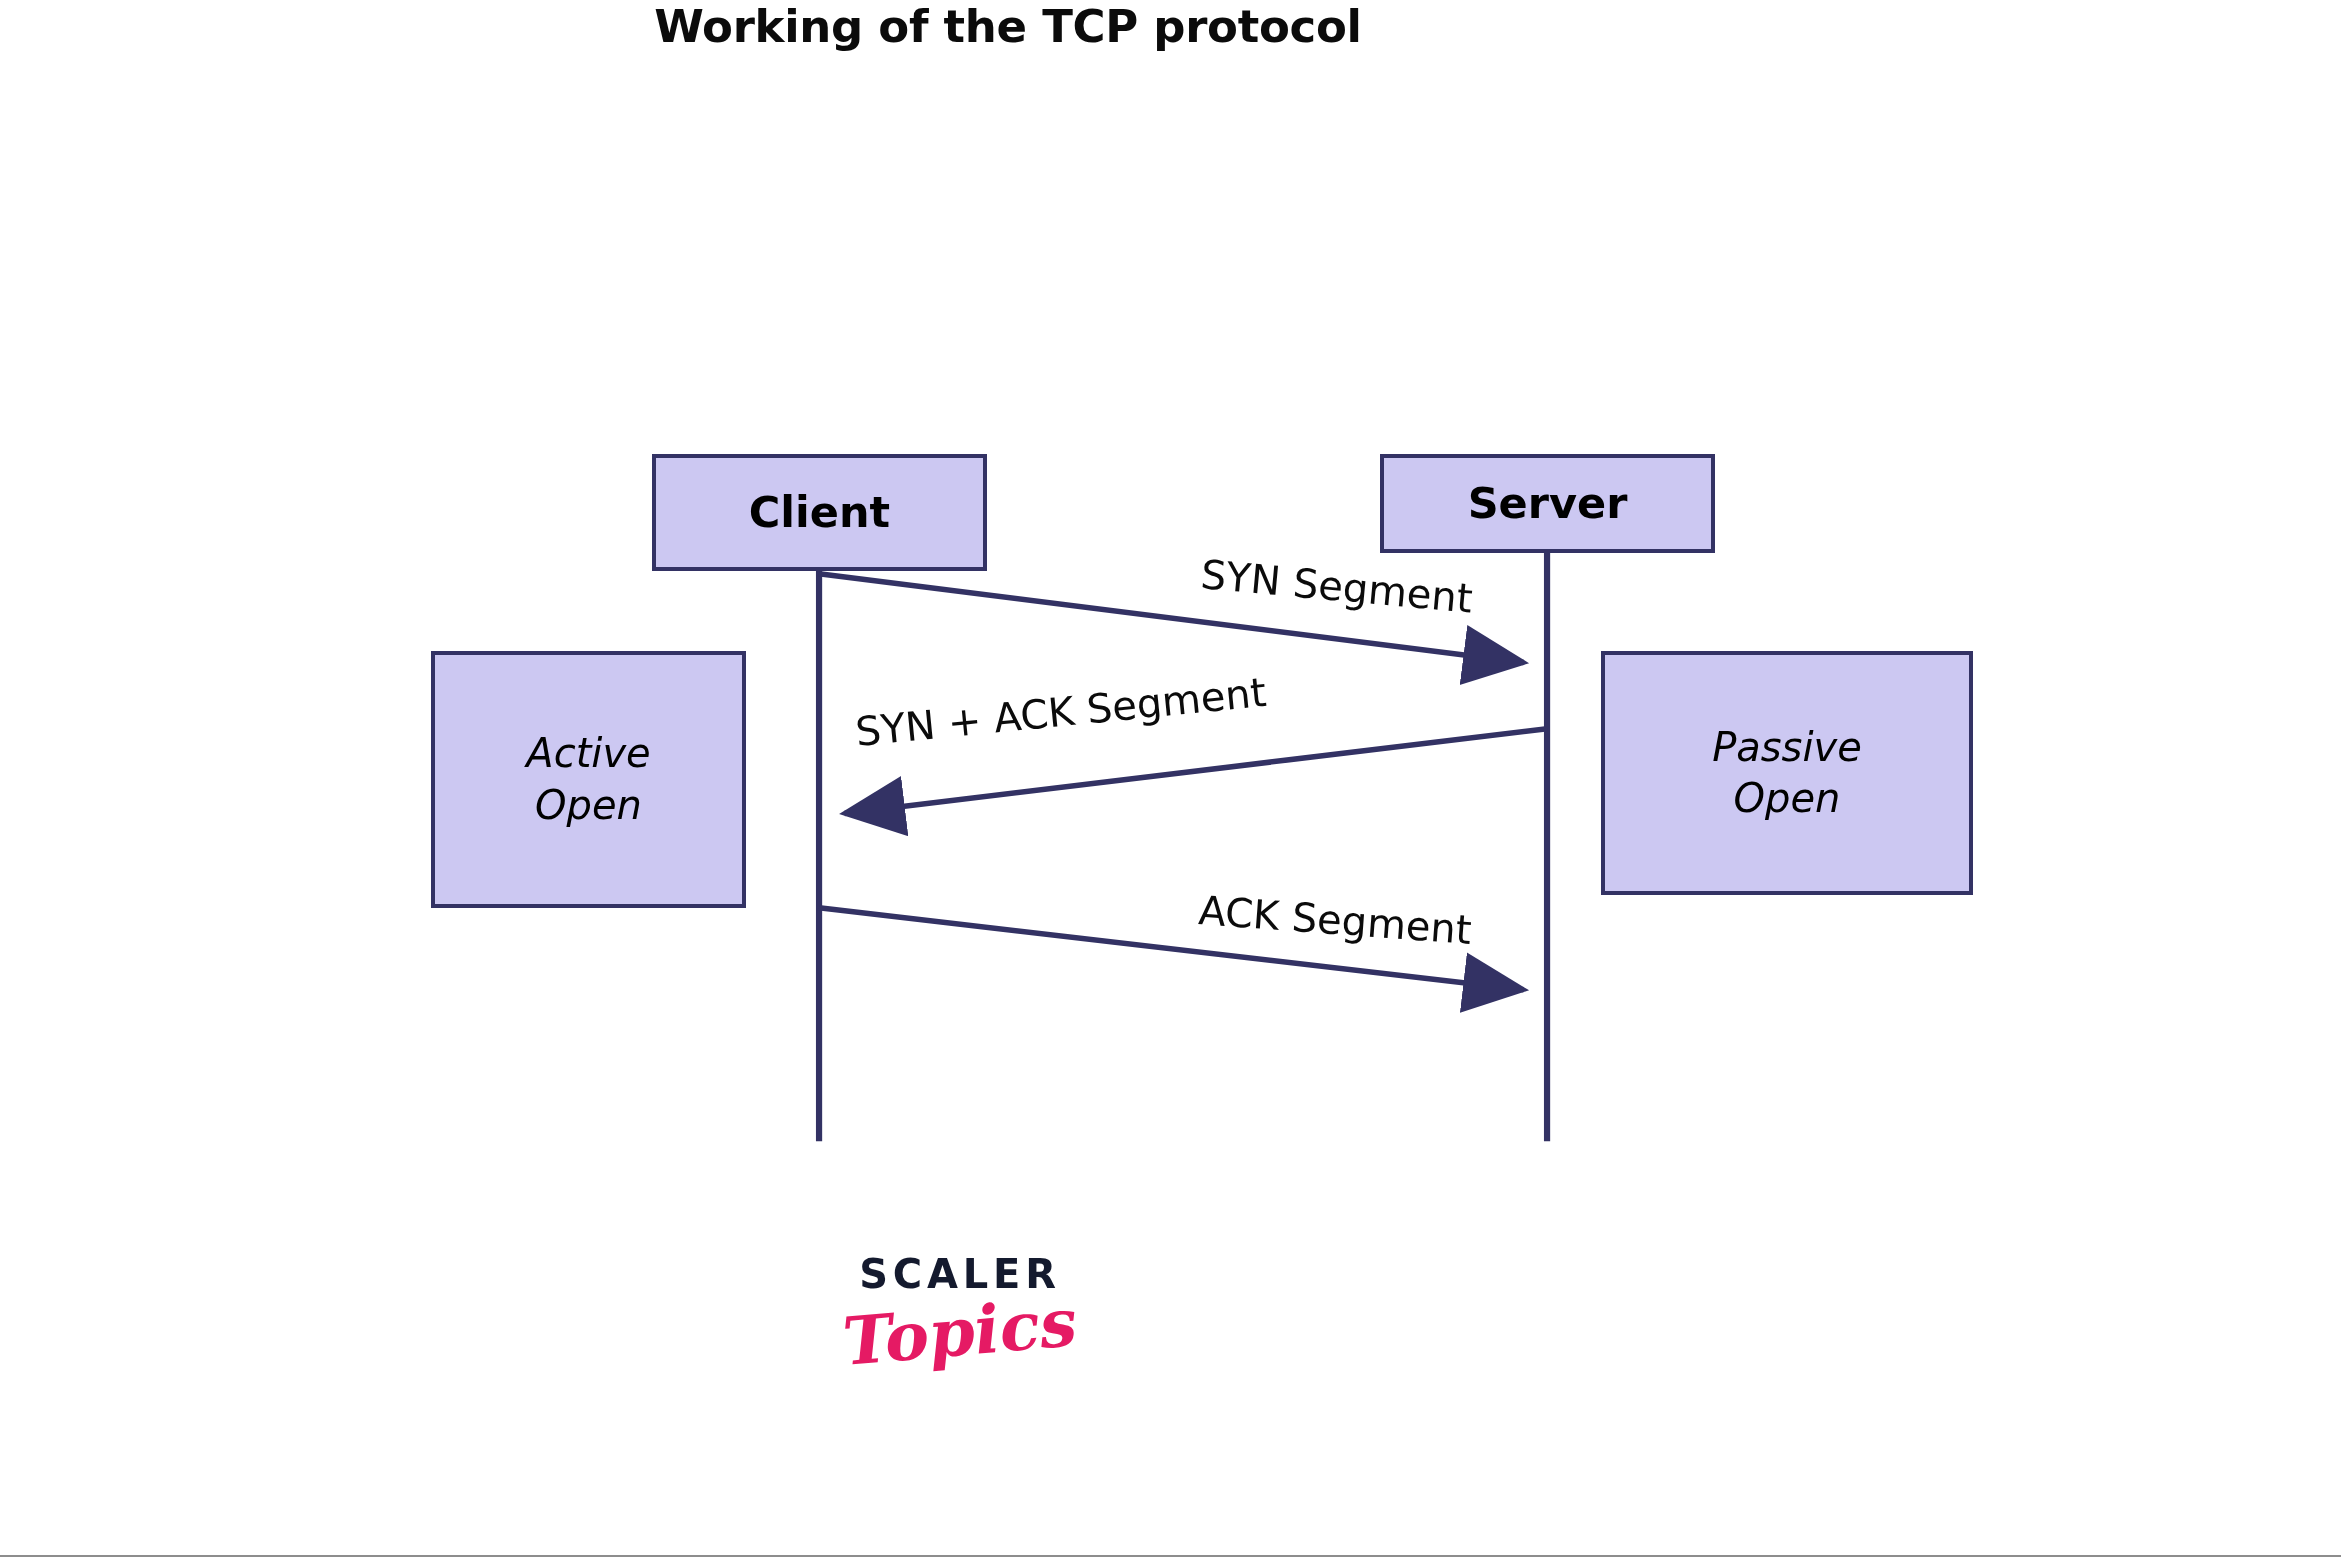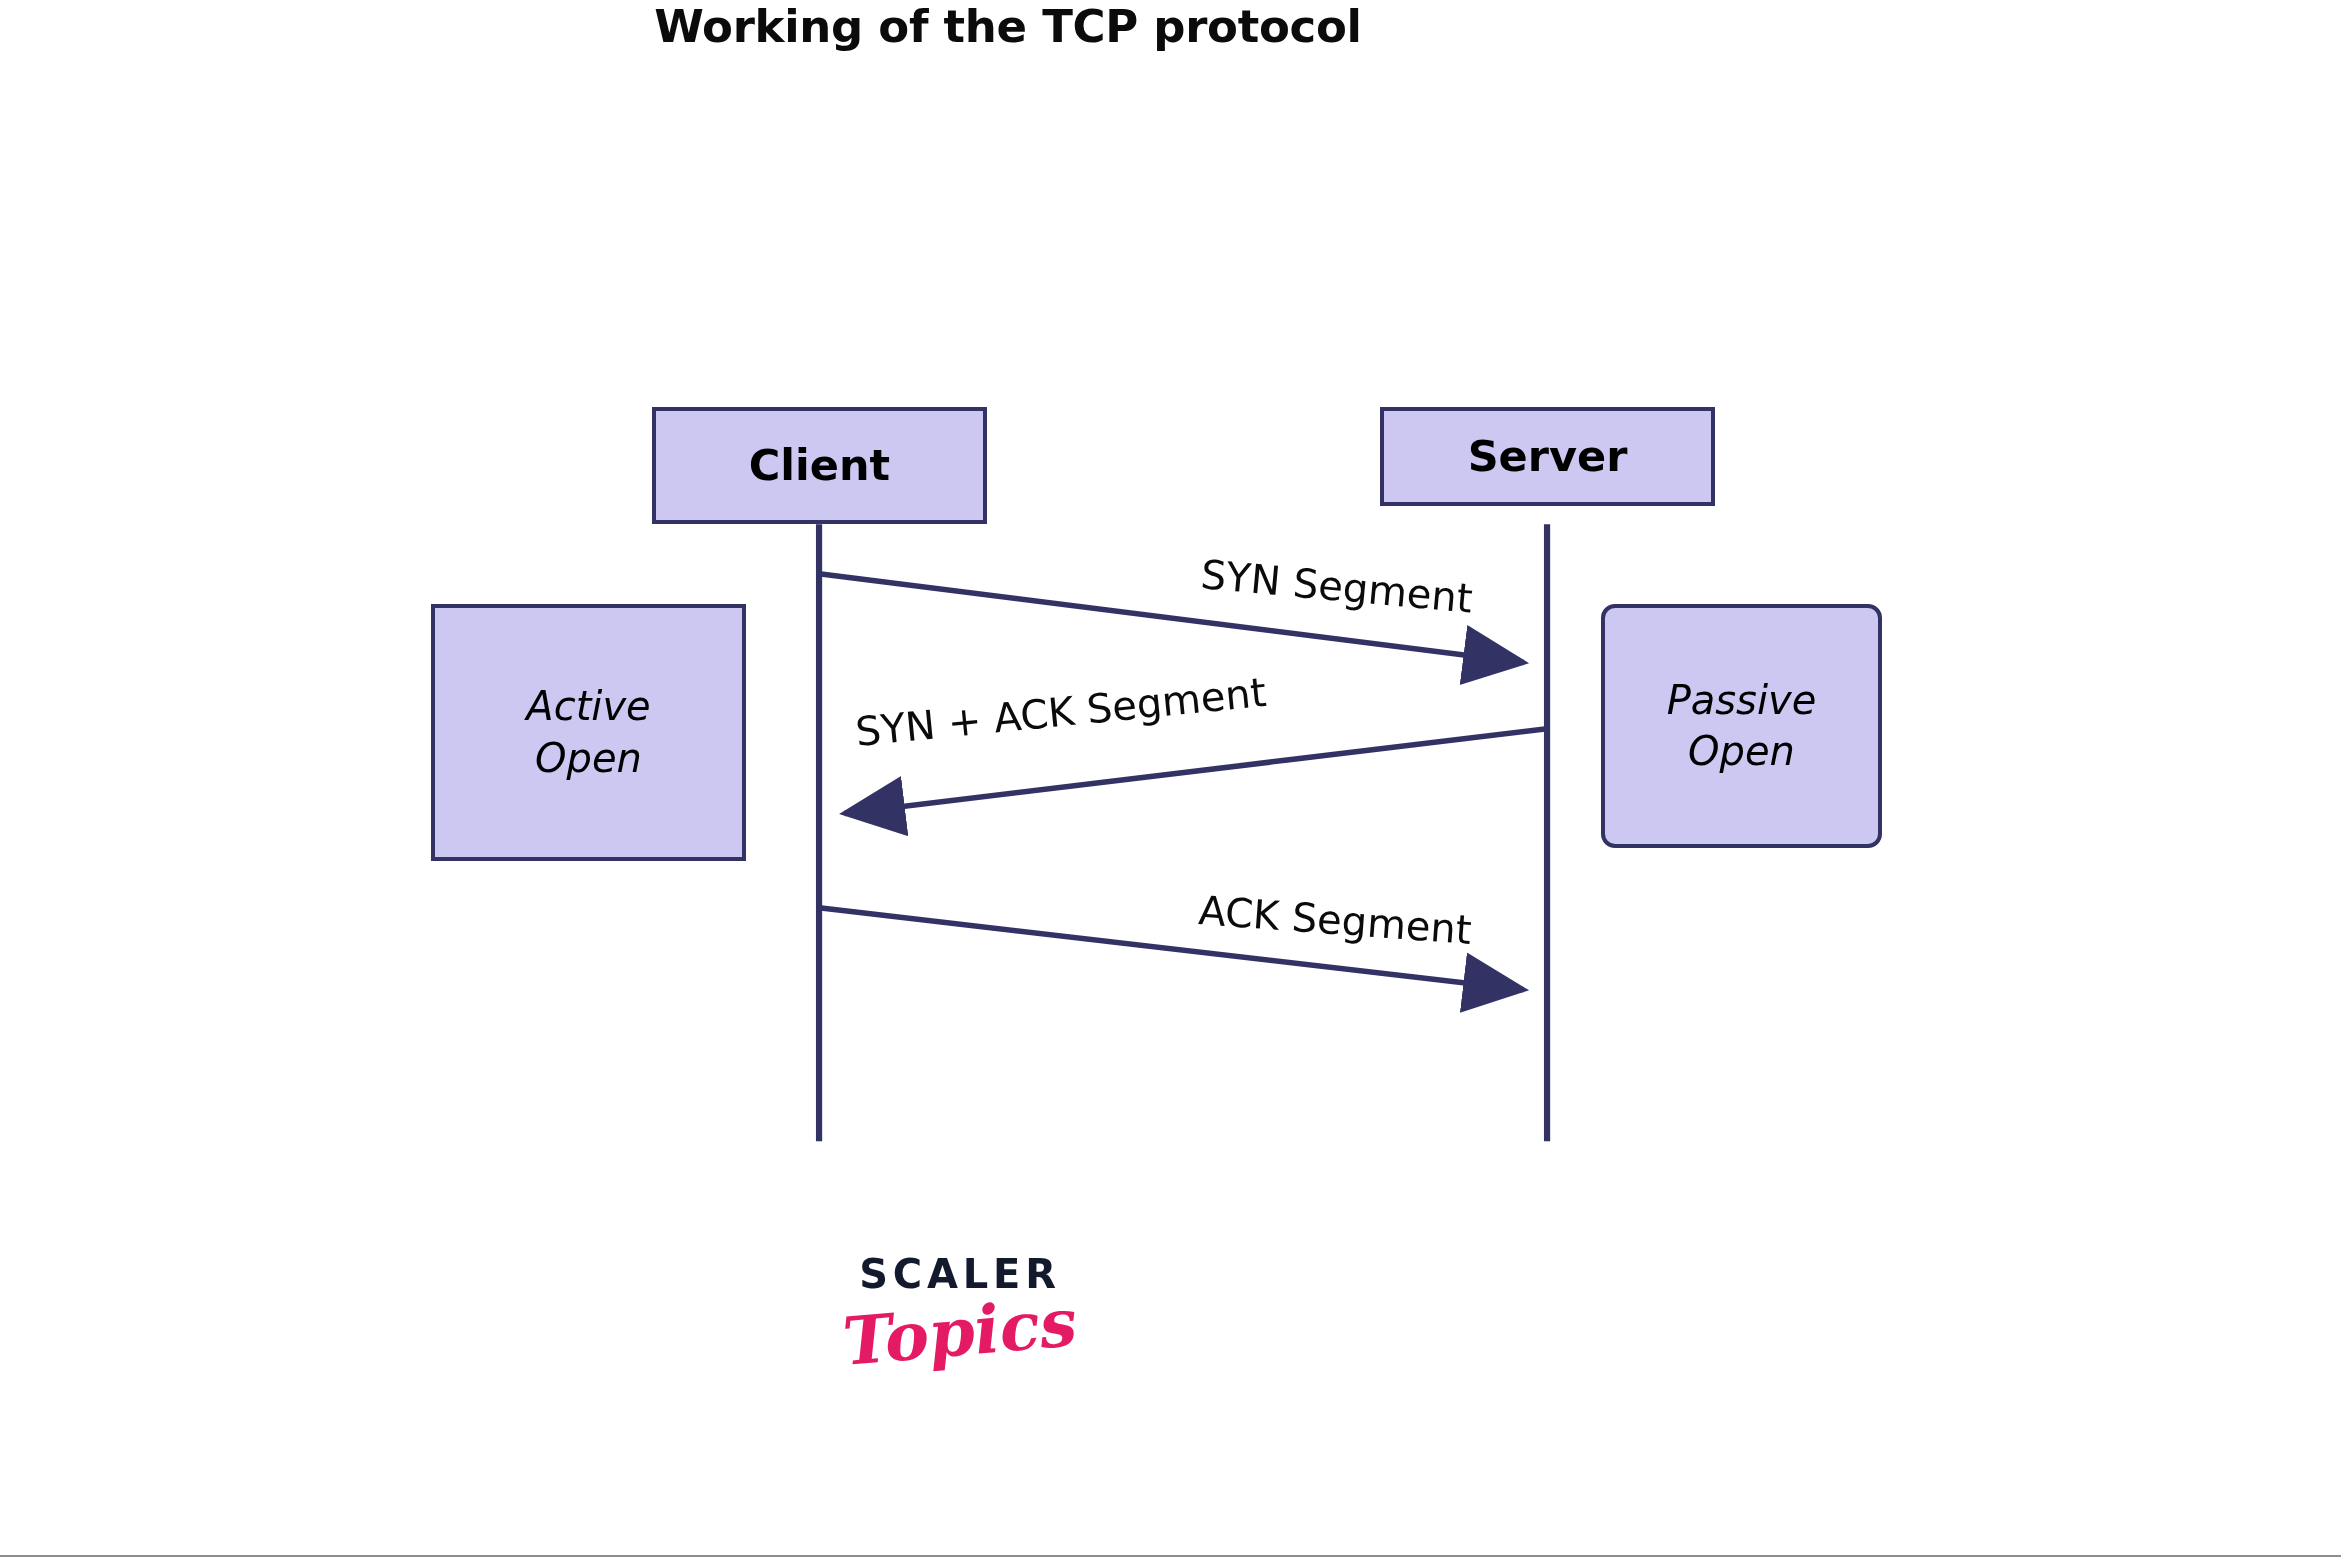--- a/index.html
+++ b/index.html
@@ -41,40 +41,41 @@
   .node-box {
     position: absolute;
     box-sizing: border-box;
     background: #ccc8f2;
     border: 4.8px solid #333264;
     display: flex;
     align-items: center;
     justify-content: center;
     text-align: center;
     color: #000000;
+    margin-top: 47px;
   }
   .node-box .node-label {
     font-family: "DejaVu Sans", "Liberation Sans", sans-serif;
     font-weight: bold;
     font-size: 43px;
     line-height: 1.12;
     color: #000000;
   }
   .node-box.state-box .node-label {
     font-weight: normal;
     font-style: italic;
     font-size: 40px;
     line-height: 1.28;
     white-space: pre-line;
   }
 
   #box-client   { left: 652px;  top: 407px;  width: 335px; height: 117px; }
   #box-server   { left: 1380px; top: 407px;  width: 335px; height: 99px; }
   #box-active   { left: 431px;  top: 604px;  width: 315px; height: 257px; }
-  #box-passive  { left: 1601px; top: 604px;  width: 281px; height: 244px; border-radius: 14px; }
+  #box-passive  { left: 1601px; top: 604px;  width: 372px; height: 244px; }
 
   
   #wire-layer {
     position: absolute;
     left: 0;
     top: 0;
     width: 2342px;
     height: 1560px;
     pointer-events: none;
   }

